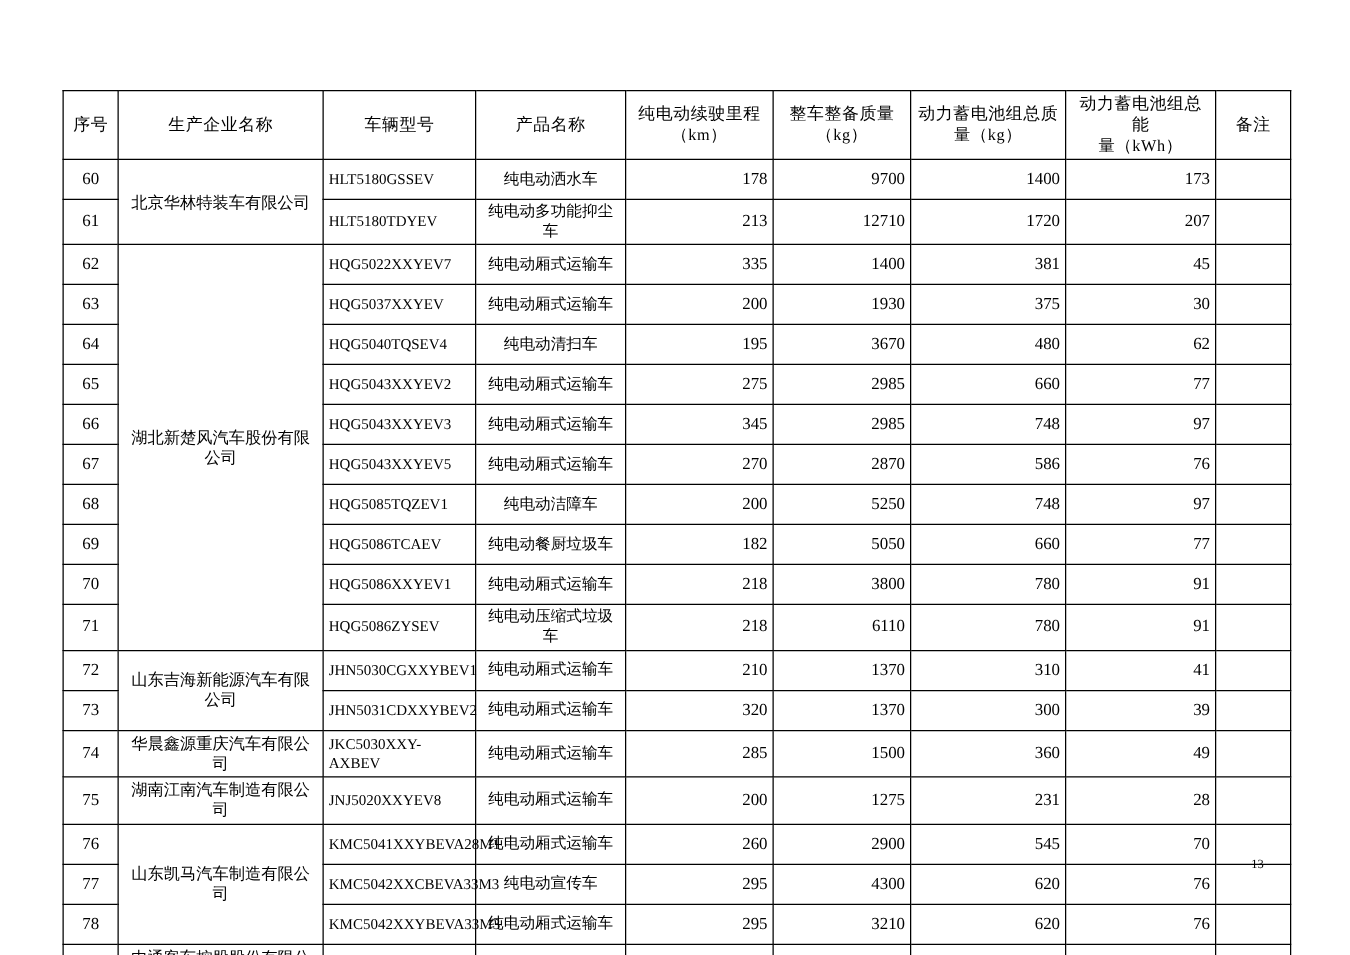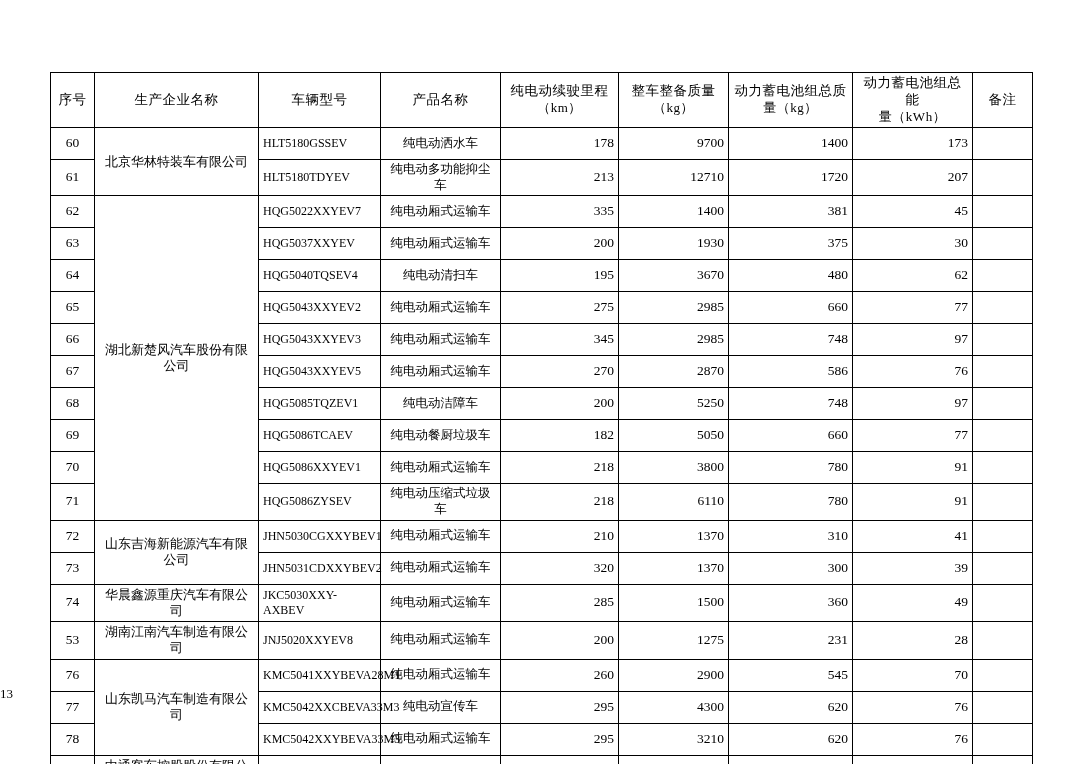--- a/index.html
+++ b/index.html
@@ -64,22 +64,22 @@
   td.model { text-align: left; font-size: 12px; letter-spacing: 0px; }
   td.product { text-align: center; font-size: 12.5px; font-family: Liberation Serif, serif; }
   td.num { text-align: right; padding-right: 8px; font-size: 13.5px; }
   td.note { }
 
   .page-number {
     position: absolute;
     left: 0;
     top: 686px;
     width: 1011px;
-    text-align: left;
-    font-size: 13px;
+    text-align: right;
+    font-size: 10px;
     font-family: "Liberation Serif", serif;
   }
   .hdr-sub { font-size: 13px; }
 </style>
 </head>
 <body>
 
 <div class="page">
   <div class="table-wrap">
     <table class="vehicle-table">
@@ -268,21 +268,21 @@
             <td class="maker" rowspan="1">华晨鑫源重庆汽车有限公司</td>
             <td class="model">JKC5030XXY-AXBEV</td>
             <td class="product">纯电动厢式运输车</td>
             <td class="num">285</td>
             <td class="num">1500</td>
             <td class="num">360</td>
             <td class="num">49</td>
             <td class="note"></td>
           </tr>
           <tr>
-            <td class="idx">53</td>
+            <td class="idx">75</td>
             <td class="maker" rowspan="1">湖南江南汽车制造有限公司</td>
             <td class="model">JNJ5020XXYEV8</td>
             <td class="product">纯电动厢式运输车</td>
             <td class="num">200</td>
             <td class="num">1275</td>
             <td class="num">231</td>
             <td class="num">28</td>
             <td class="note"></td>
           </tr>
           <tr>

